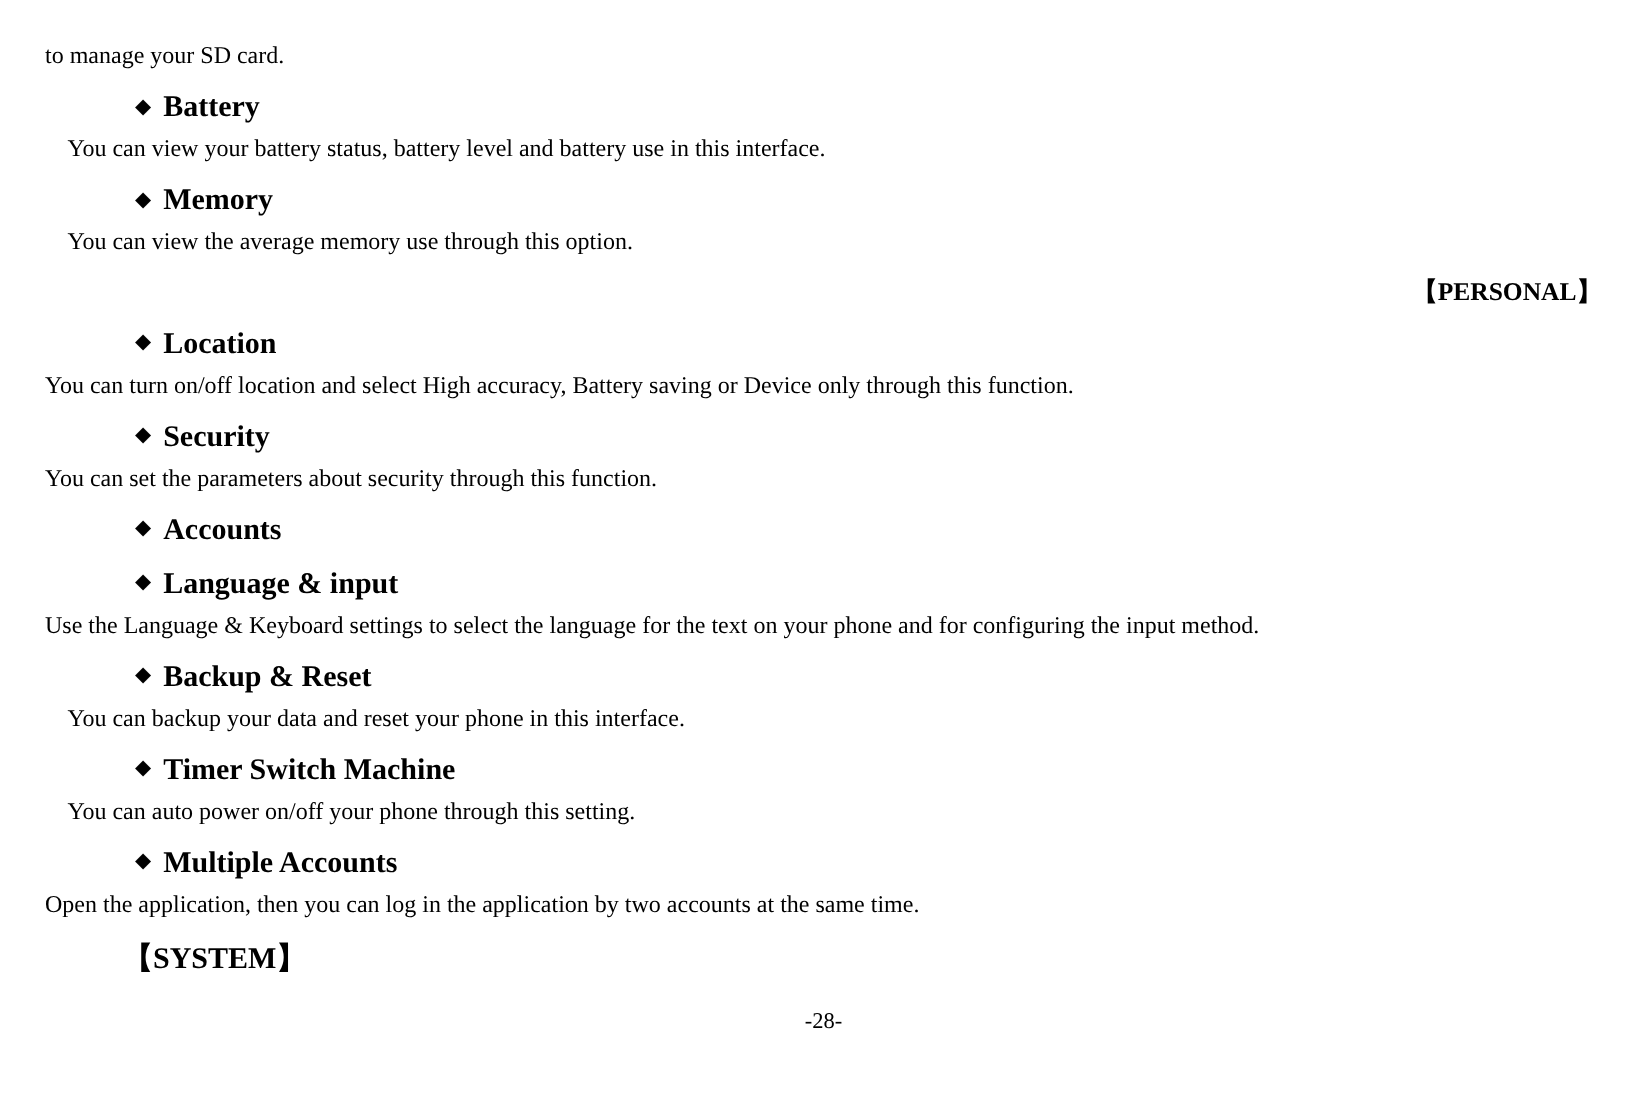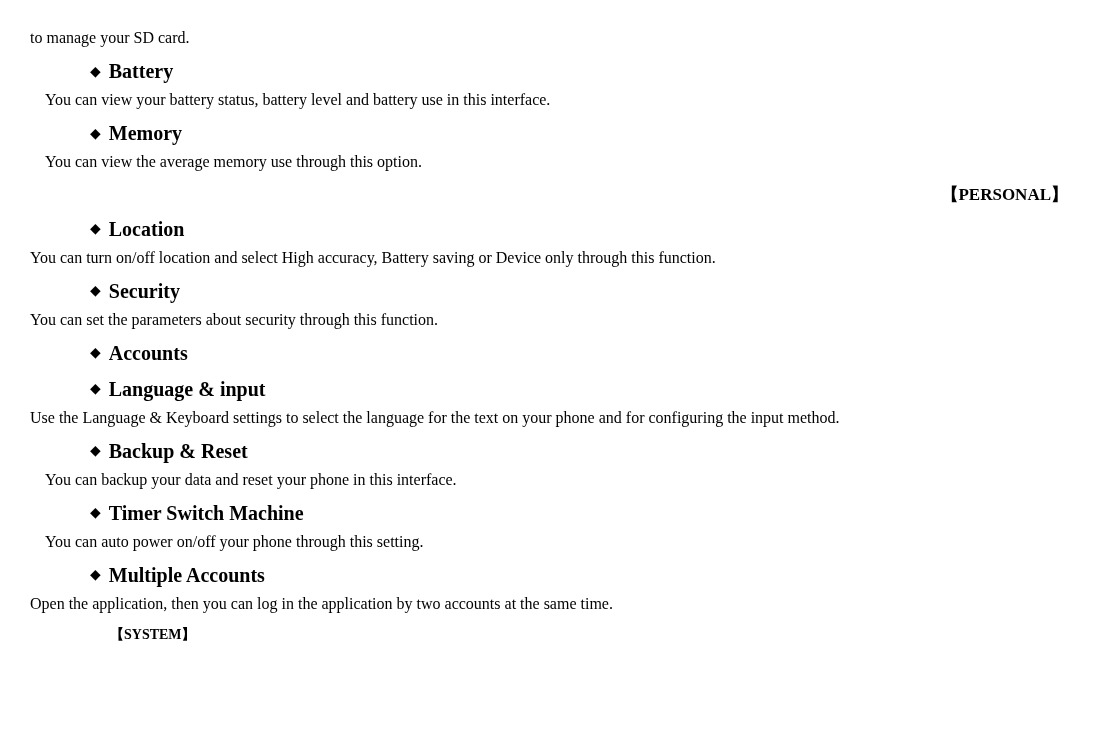--- a/index.html
+++ b/index.html
@@ -63,23 +63,23 @@
     .personal-heading {
       margin-left: 80px;
       font-weight: bold;
       font-size: 17px;
       margin-top: 8px;
       margin-bottom: 4px;
       text-align: right;
     }
 
     .system-heading {
-      margin-left: 80px;
+      margin-left: 52px;
       font-weight: bold;
-      font-size: 14px;
+      font-size: 20px;
       margin-top: 8px;
       margin-bottom: 4px;
     }
 
     .page-number {
       text-align: center;
       margin-top: 16px;
       font-size: 15px;
     }
   </style>
@@ -142,14 +142,15 @@
   <div class="section-body">You can auto power on/off your phone through this setting.</div>
 
   <div class="section-heading">
     <span class="diamond">◆</span>
     <span class="heading-text">Multiple Accounts</span>
   </div>
   <div class="section-body full-width">Open the application, then you can log in the application by two accounts at the same time.</div>
 
   <div class="system-heading">【SYSTEM】</div>
 
+  <div class="page-number">-28-</div>
 
 </div>
 
 </body></html>

